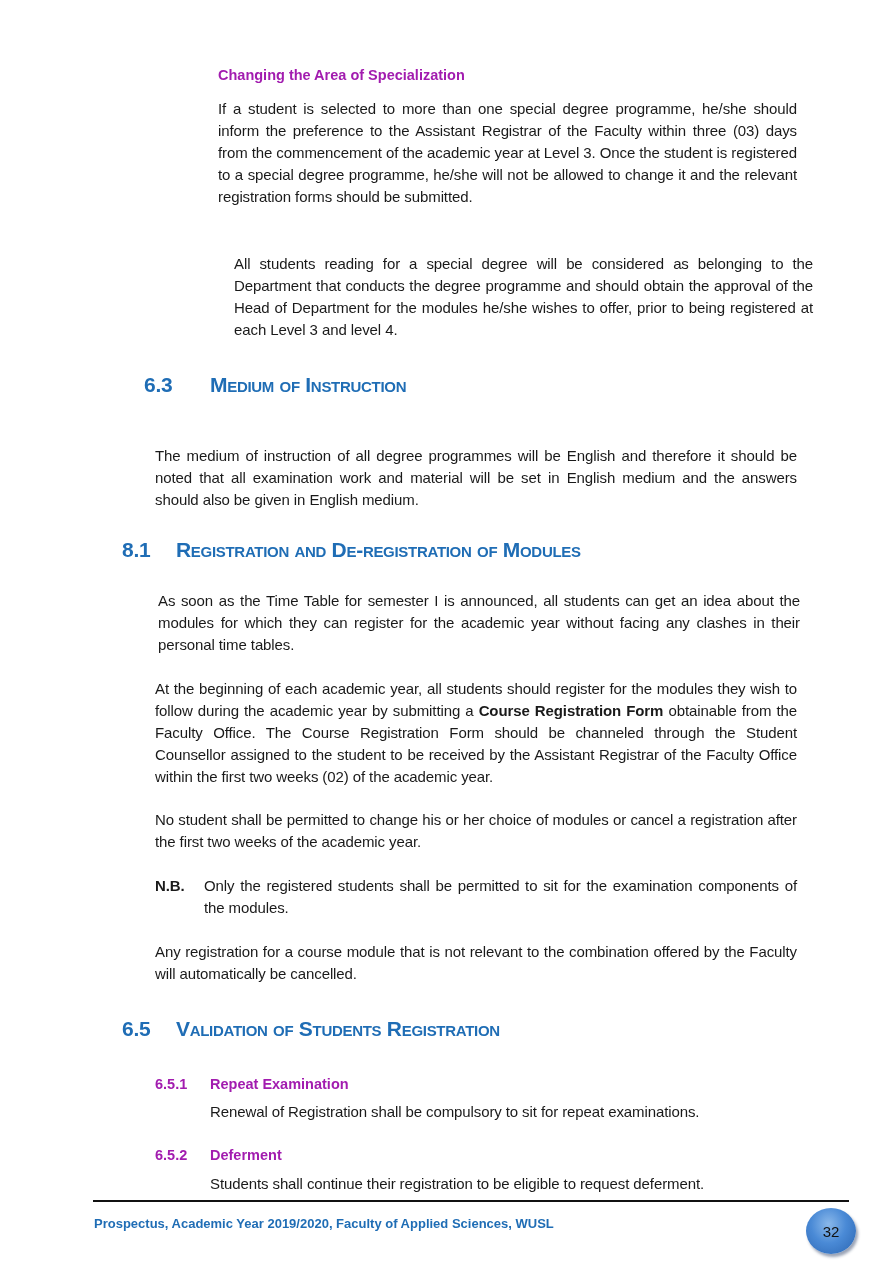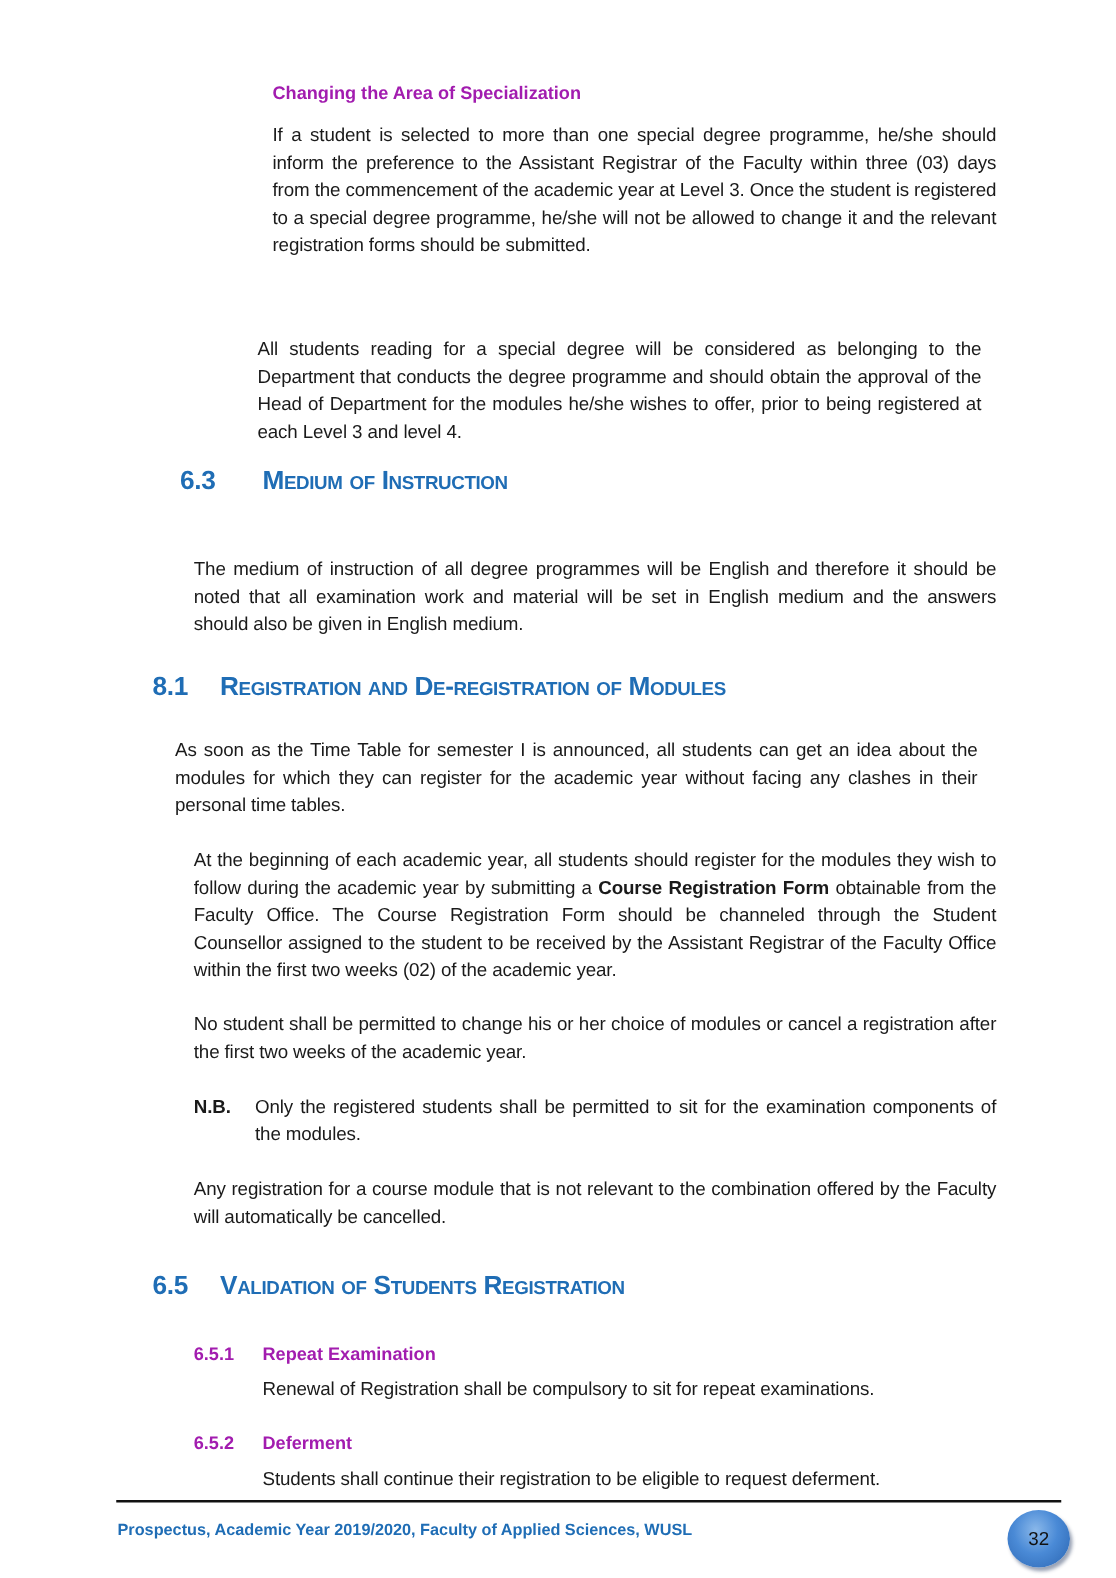--- a/index.html
+++ b/index.html
@@ -16,31 +16,31 @@
   .page-badge { position:absolute; left:806px; top:1208px; width:50px; height:46px; border-radius:50%;
      background:radial-gradient(ellipse at 45% 35%, #8ab8ea 0%, #4a8ad6 45%, #2a64b0 100%);
      box-shadow:2px 3px 3px rgba(30,50,90,0.45); display:flex; align-items:center; justify-content:center;
      font-size:15px; color:#111; }
 </style>
 </head>
 <body>
 
 <div class="abs sub-heading" style="left:218px; top:67px;">Changing the Area of Specialization</div>
 <div class="abs body-text" style="left:218px; top:98px; width:579px;">If a student is selected to more than one special degree programme, he/she should inform the preference to the Assistant Registrar of the Faculty within three (03) days from the commencement of the academic year at Level 3. Once the student is registered to a special degree programme, he/she will not be allowed to change it and the relevant registration forms should be submitted.</div>
-<div class="abs body-text" style="left:206px; top:253px; width:579px;margin-top:16px;">All students reading for a special degree will be considered as belonging to the Department that conducts the degree programme and should obtain the approval of the Head of Department for the modules he/she wishes to offer, prior to being registered at each Level 3 and level 4.</div>
+<div class="abs body-text" style="left:234px; top:253px; width:579px;">All students reading for a special degree will be considered as belonging to the Department that conducts the degree programme and should obtain the approval of the Head of Department for the modules he/she wishes to offer, prior to being registered at each Level 3 and level 4.</div>
 
 <div class="abs sec-heading" style="left:144px; top:373px;">
   <span class="num" style="width:66px;">6.3</span><span>Medium of Instruction</span>
 </div>
 <div class="abs body-text" style="left:155px; top:445px; width:642px;">The medium of instruction of all degree programmes will be English and therefore it should be noted that all examination work and material will be set in English medium and the answers should also be given in English medium.</div>
 
 <div class="abs sec-heading" style="left:122px; top:538px;">
   <span class="num" style="width:54px;">8.1</span><span>Registration and De-registration of Modules</span>
 </div>
-<div class="abs body-text" style="left:140px; top:590px; width:642px;">As soon as the Time Table for semester I is announced, all students can get an idea about the modules for which they can register for the academic year without facing any clashes in their personal time tables.</div>
+<div class="abs body-text" style="left:158px; top:590px; width:642px;">As soon as the Time Table for semester I is announced, all students can get an idea about the modules for which they can register for the academic year without facing any clashes in their personal time tables.</div>
 <div class="abs body-text" style="left:155px; top:678px; width:642px;"><span>At the beginning of each academic year, all students should register for the modules they wish to follow during the academic year by submitting a </span><span class="bold">Course Registration Form</span><span> obtainable from the Faculty Office.  The Course Registration Form should be channeled through the Student Counsellor assigned to the student to be received by the Assistant Registrar of the Faculty Office within the first two weeks (02) of the academic year.</span></div>
 <div class="abs body-text" style="left:155px; top:809px; width:642px;">No student shall be permitted to change his or her choice of modules or cancel a registration after the first two weeks of the academic year.</div>
 
 <div class="abs body-text bold" style="left:155px; top:875px;">N.B.</div>
 <div class="abs body-text" style="left:204px; top:875px; width:593px;">Only the registered students shall be permitted to sit for the examination components of the modules.</div>
 
 <div class="abs body-text" style="left:155px; top:941px; width:642px;">Any registration for a course module that is not relevant to the combination offered by the Faculty will automatically be cancelled.</div>
 
 <div class="abs sec-heading" style="left:122px; top:1017px;">
   <span class="num" style="width:54px;">6.5</span><span>Validation of Students Registration</span>

